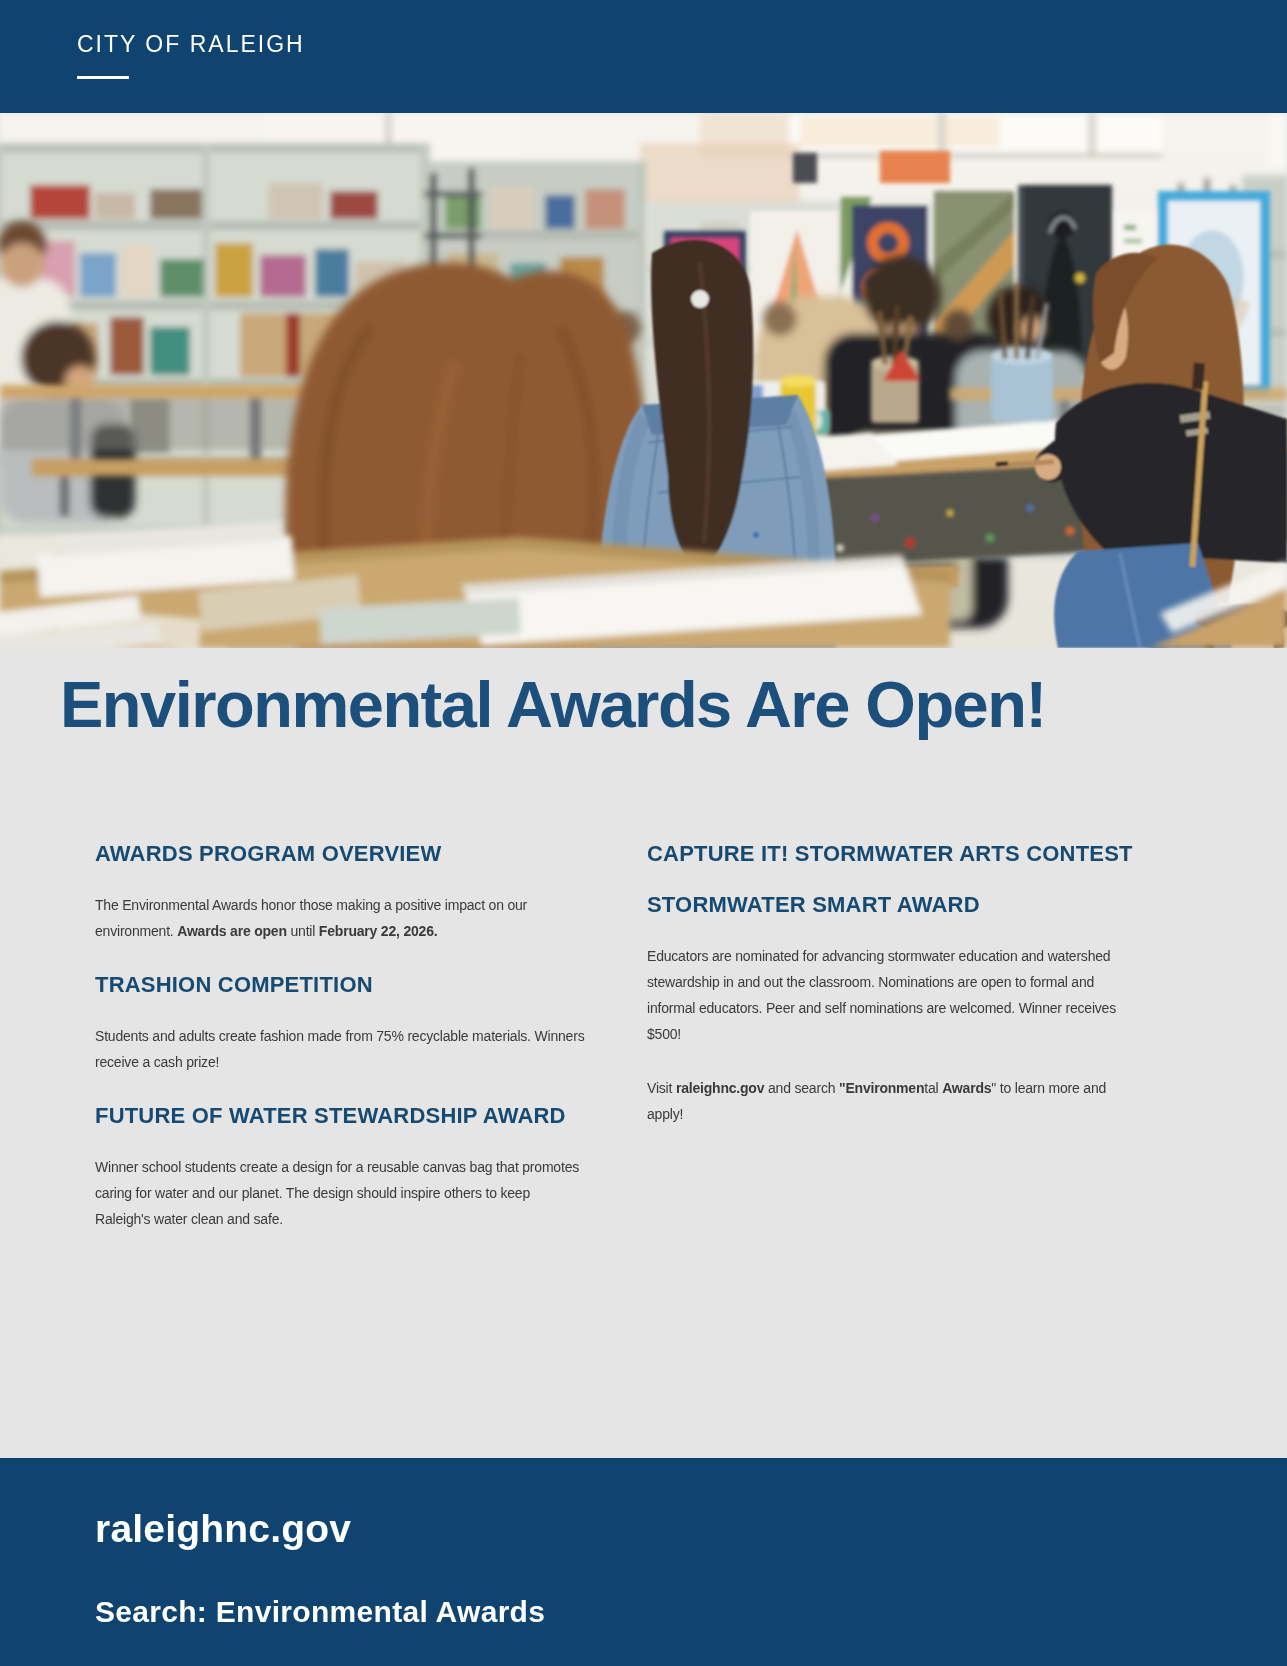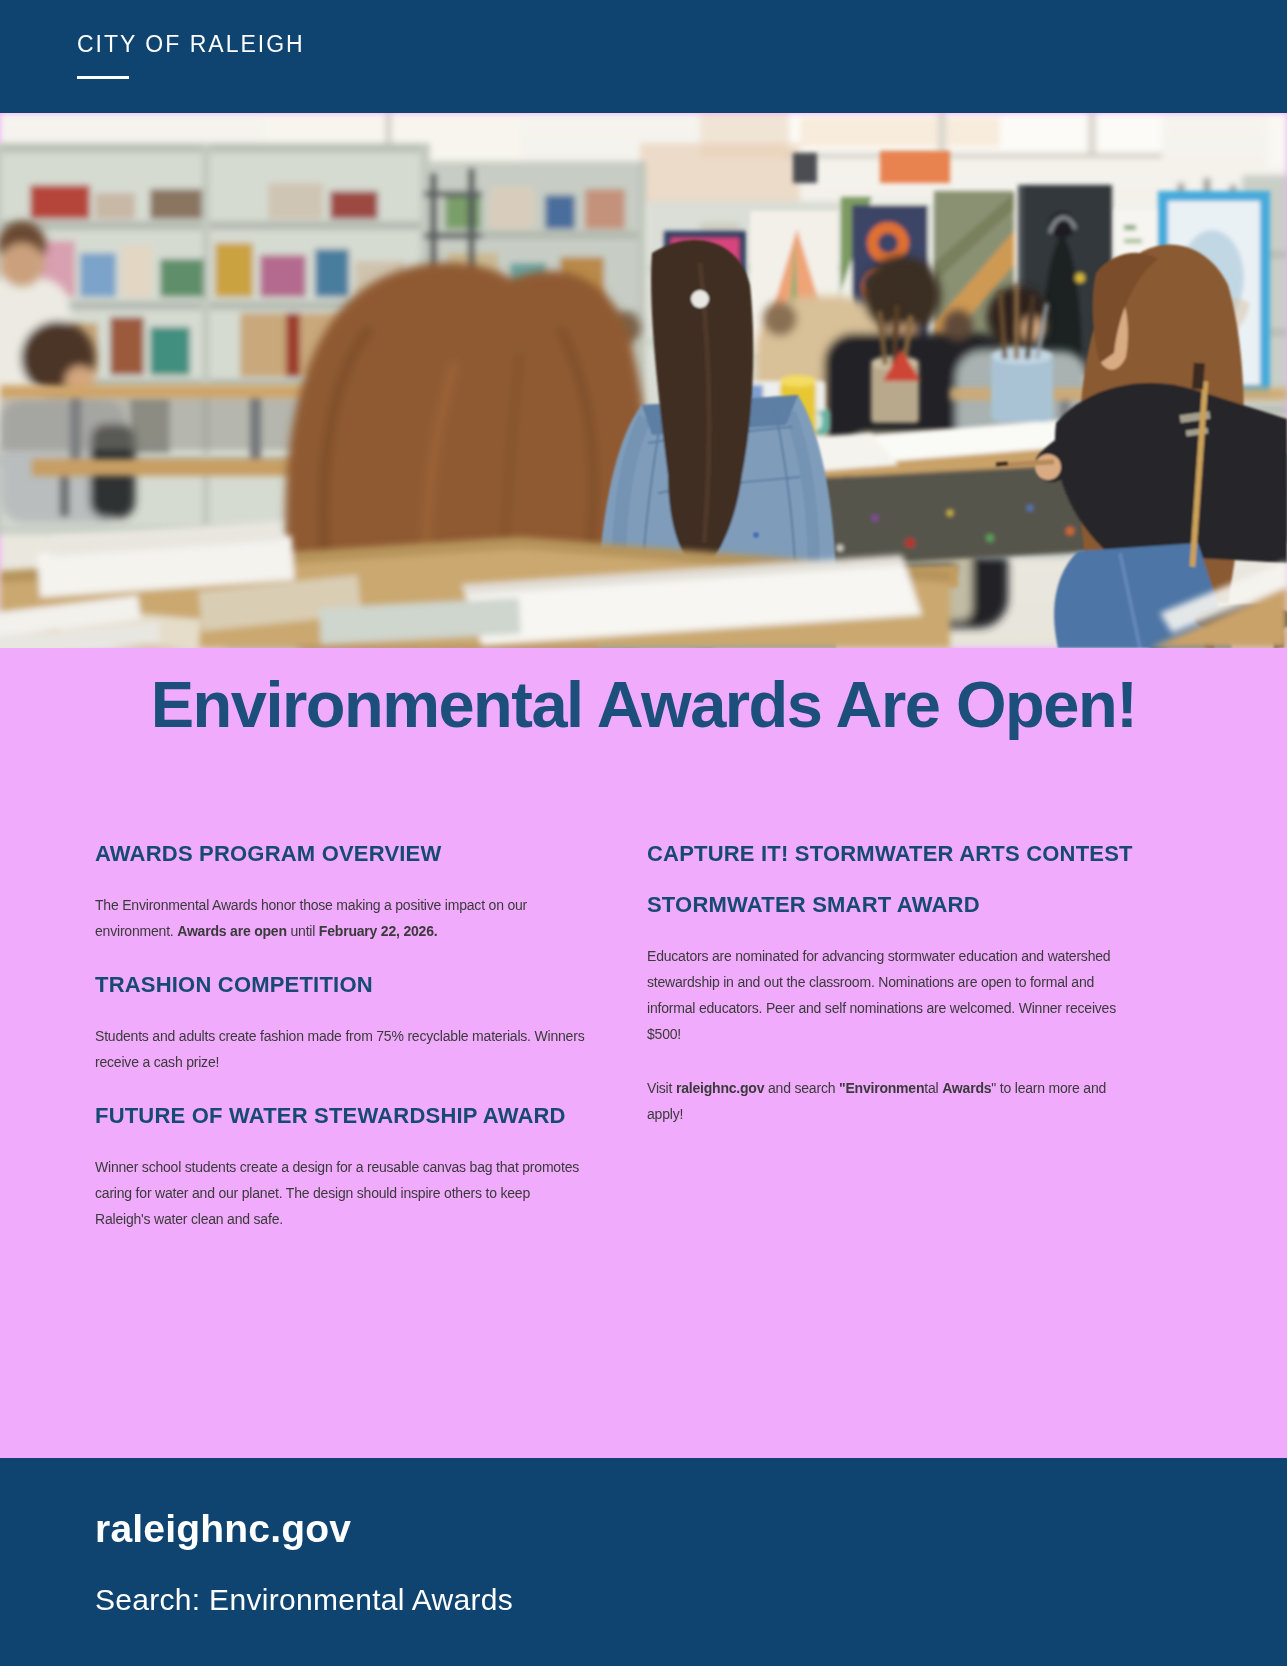--- a/index.html
+++ b/index.html
@@ -1,39 +1,39 @@
 <!DOCTYPE html>
 <html style="--navy: #0f4470; --title-blue: #1d4f7c; --heading-blue: #164a73; --body-text: #3a3a3c; --white: #ffffff;"><head>
 <meta charset="utf-8">
 <style>
   :root{
     --navy:#0f4470; --title-blue:#1d4f7c; --heading-blue:#164a73;
     --body-text:#3a3a3c; --white:#ffffff;
   }
   html,body{margin:0;padding:0;background:#ffffff;}
   body{width:1287px;font-family:"Liberation Sans",sans-serif;}
-  .page{width:1287px;height:1666px;display:flex;flex-direction:column;overflow:hidden;background:#f0abfc;}
+  .page{width:1287px;height:1666px;display:flex;flex-direction:column;overflow:hidden;background:#e5e5e5;}
   .topbar{height:113px;flex:0 0 auto;background:var(--navy);box-sizing:border-box;padding:31px 0 0 77px;}
   .brand{color:var(--white);font-size:23px;letter-spacing:2px;font-weight:400;}
   .brand-underline{width:52px;height:3px;background:var(--white);margin-top:18px;}
   .hero{height:535px;flex:0 0 auto;overflow:hidden;}
   .hero svg{display:block;width:100%;height:100%;}
   main{height:810px;flex:0 0 auto;overflow:hidden;box-sizing:border-box;}
-  h1.title{margin:20px 60px 0;text-align:center;font-size:65px;line-height:1.15;
+  h1.title{margin:20px 60px 0;text-align:left;font-size:65px;line-height:1.15;
     letter-spacing:-1.5px;color:var(--title-blue);font-weight:700;}
   .columns{display:flex;margin:86px 95px 0;gap:62px;}
   .col{width:490px;flex:0 0 auto;}
   .section{margin-bottom:18px;}
   .section.spaced{margin-top:20px;}
   .section h3{font-size:22px;font-weight:700;color:var(--heading-blue);margin:12px 0 25px;letter-spacing:.2px;}
   .section p{font-size:14px;line-height:26px;color:var(--body-text);margin:0 0 28px;letter-spacing:-.2px;}
   .section p b{font-weight:700;}
   .footer{height:208px;flex:0 0 auto;background:var(--navy);box-sizing:border-box;padding:49px 0 0 95px;}
   .site{color:var(--white);font-size:39px;font-weight:700;letter-spacing:.2px;}
-  .search{color:var(--white);font-size:30px;font-weight:400;margin-top:32px;letter-spacing:.3px;}
+  .search{color:var(--white);font-size:30px;font-weight:700;margin-top:44px;letter-spacing:.3px;}
 </style>
 </head>
 <body>
 
 <div class="page">
 
   <header class="topbar">
     <div class="brand">CITY OF RALEIGH</div>
     <div class="brand-underline"></div>
   </header>

